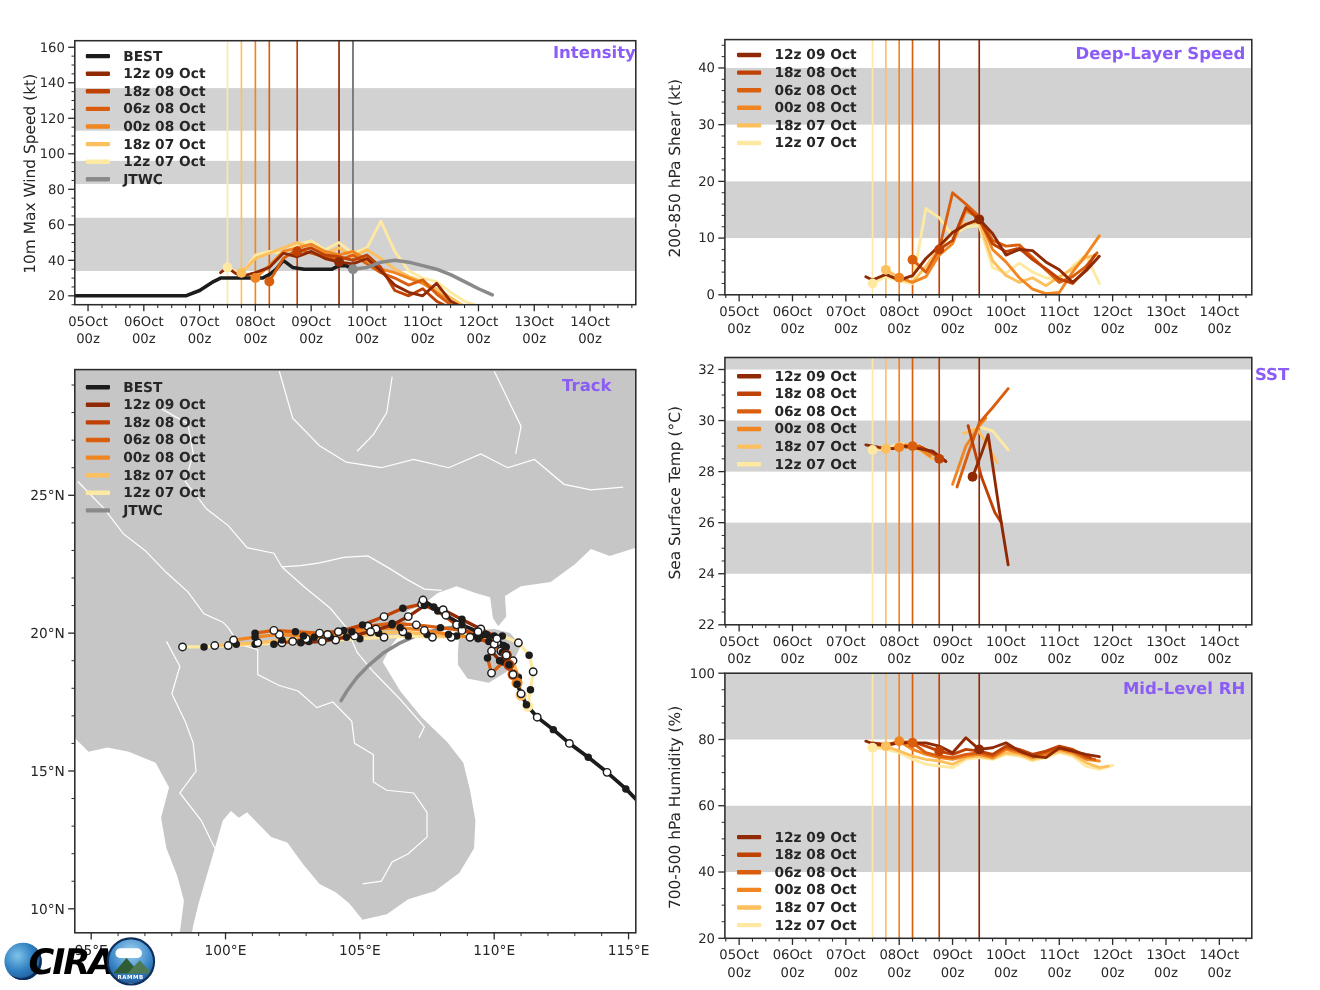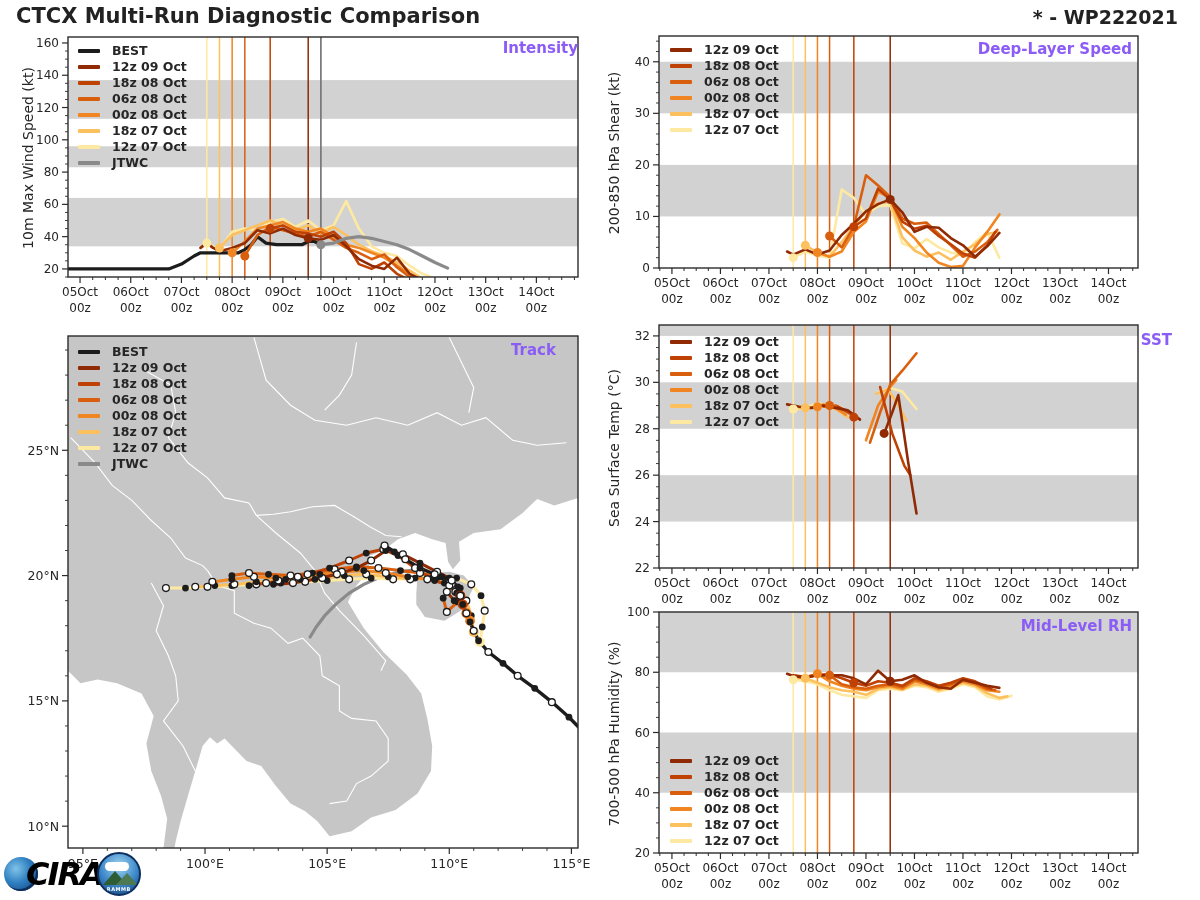--- a/index.html
+++ b/index.html
@@ -702,22 +702,20 @@
         <line x1="65" x2="68" y1="525.4625550660793" y2="525.4625550660793" stroke="#2b2b2b" stroke-width="0.9"></line>
         <line x1="65" x2="68" y1="500.40137053352913" y2="500.40137053352913" stroke="#2b2b2b" stroke-width="0.9"></line>
         <line x1="65" x2="68" y1="475.340186000979" y2="475.340186000979" stroke="#2b2b2b" stroke-width="0.9"></line>
         <line x1="65" x2="68" y1="425.21781693587866" y2="425.21781693587866" stroke="#2b2b2b" stroke-width="0.9"></line>
         <line x1="65" x2="68" y1="400.1566324033285" y2="400.1566324033285" stroke="#2b2b2b" stroke-width="0.9"></line>
         <line x1="65" x2="68" y1="375.09544787077834" y2="375.09544787077834" stroke="#2b2b2b" stroke-width="0.9"></line>
         <line x1="65" x2="68" y1="350.03426333822813" y2="350.03426333822813" stroke="#2b2b2b" stroke-width="0.9"></line>
       </g>
     </svg>
 
-  <div class="page-title">CTCX Multi-Run Diagnostic Comparison</div>
-  <div class="storm-id">* - WP222021</div>
 
   <div class="panel-title" style="left:358px;top:39px;">Intensity</div>
   <div class="panel-title" style="left:912px;top:40px;">Deep-Layer Speed</div>
   <div class="panel-title" style="left:952px;top:331px;">SST</div>
   <div class="panel-title" style="left:912px;top:617px;">Mid-Level RH</div>
   <div class="panel-title" style="left:336px;top:341px;">Track</div>
 
   <div class="ylab" style="left:-72px;top:150px;width:200px;text-align:center;">10m Max Wind Speed (kt)</div>
   <div class="ylab" style="left:514px;top:145px;width:200px;text-align:center;">200-850 hPa Shear (kt)</div>
   <div class="ylab" style="left:514px;top:440px;width:200px;text-align:center;">Sea Surface Temp (°C)</div>

